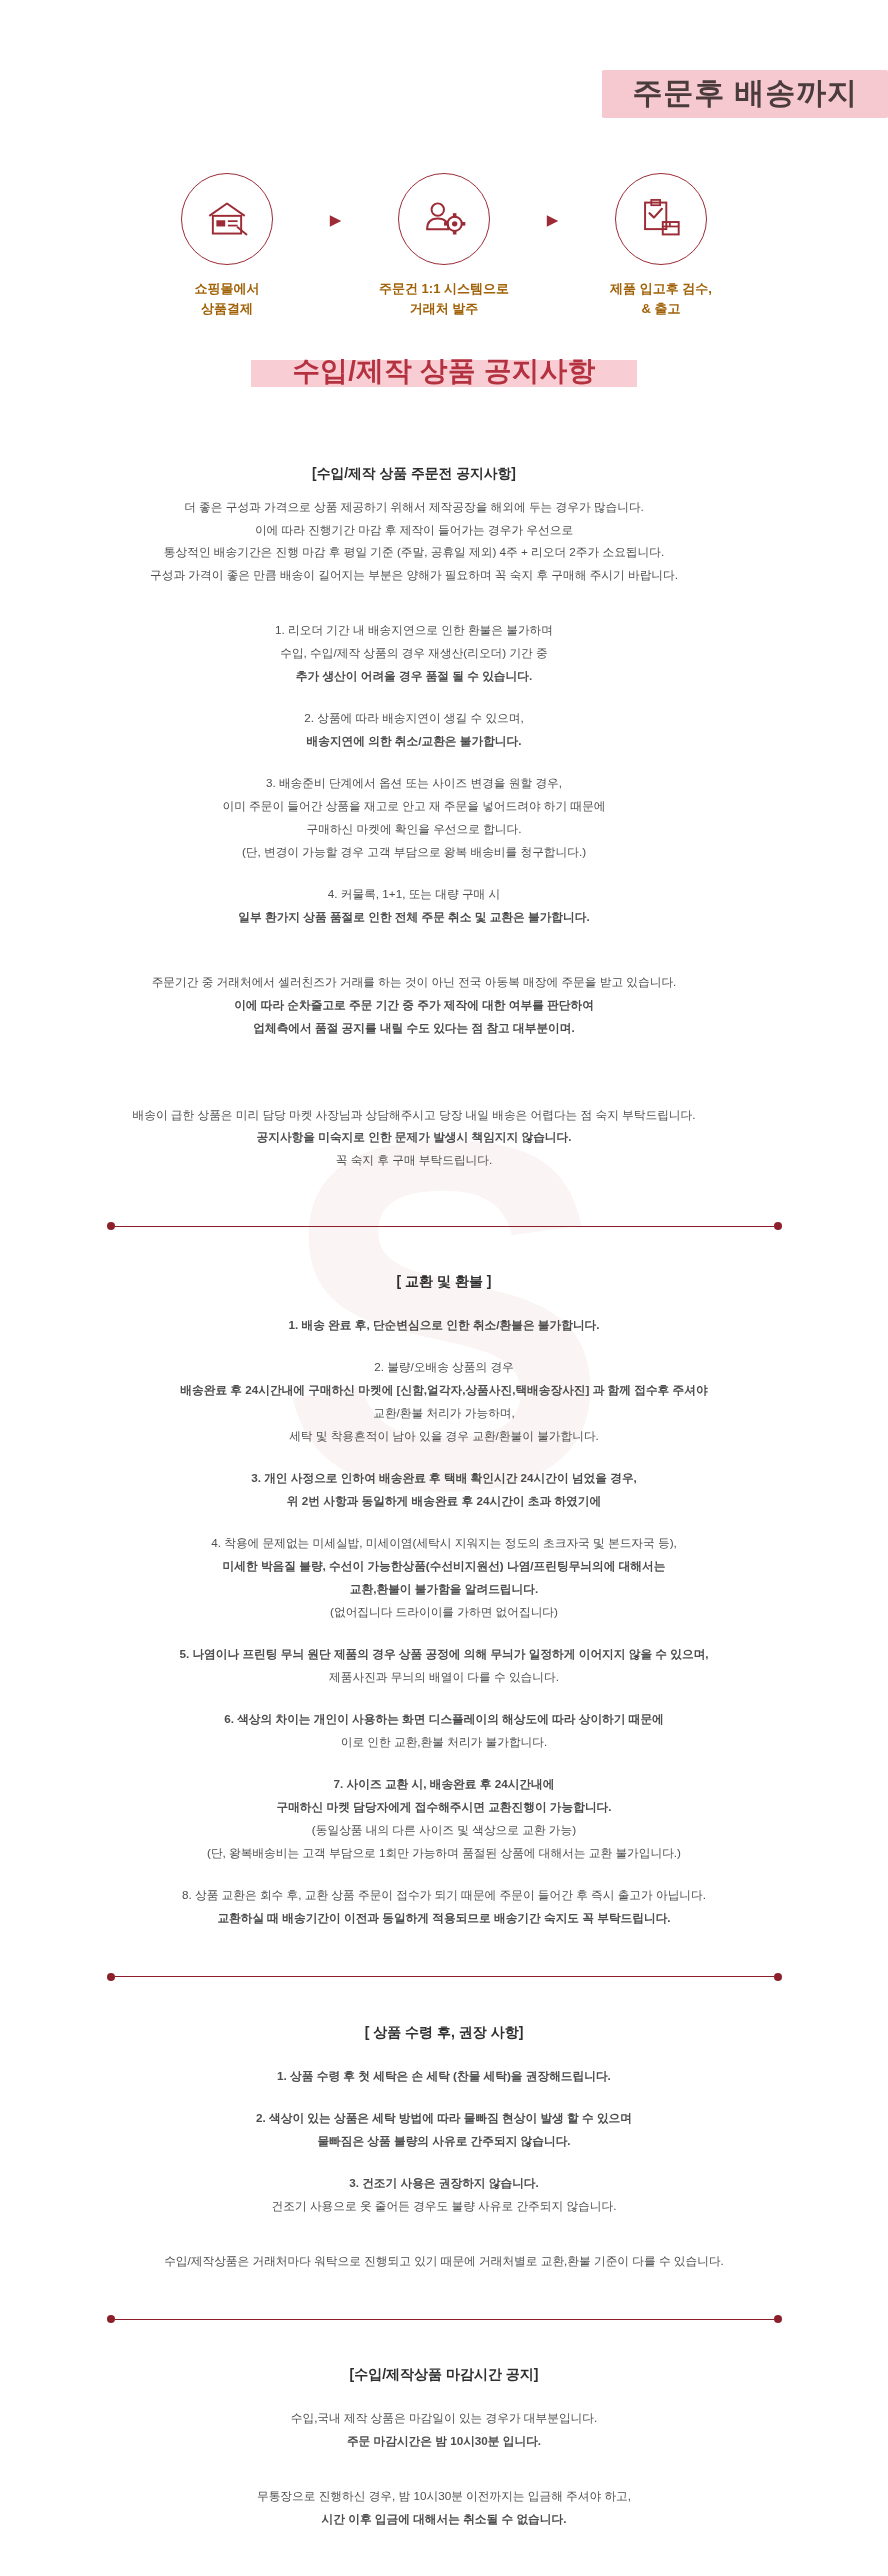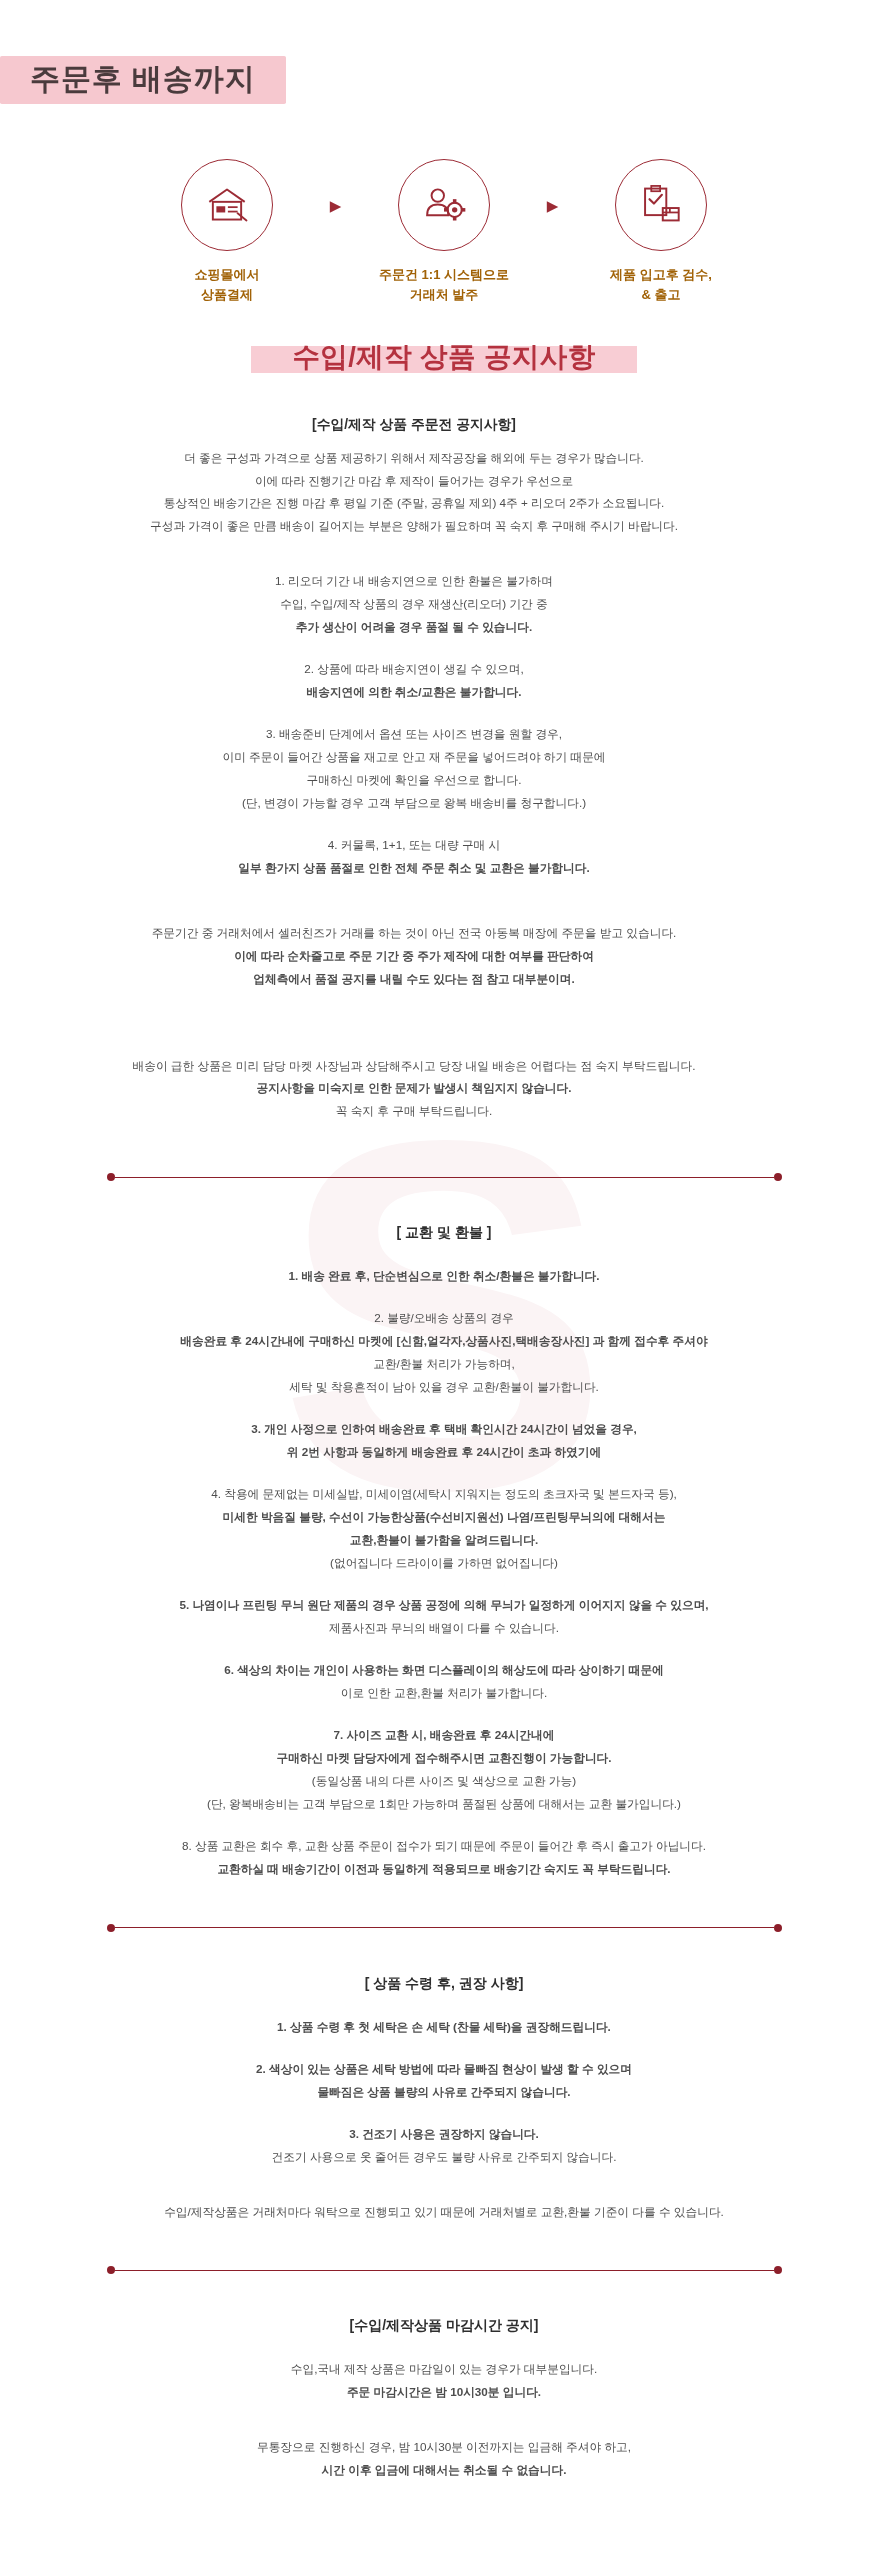--- a/index.html
+++ b/index.html
@@ -16,22 +16,22 @@
   .page {
     width: 888px;
     min-height: 2576px;
     position: relative;
     overflow: hidden;
     background: #ffffff;
   }
 
   
   .banner-wrap {
-    padding-top: 56px;
-    text-align: left;
+    padding-top: 70px;
+    text-align: right;
   }
   .banner {
     display: inline-block;
     background: #f6c8cf;
     padding: 8px 30px 9.8px 30px;
     border-radius: 1.8px;
   }
   .banner-text {
     font-size: 30px;
     font-weight: bold;
@@ -256,21 +256,21 @@
 &amp; 출고</div>
     </div>
   </div>
 
   <div class="section-title-wrap">
     <span class="section-title">
       <span class="section-title-text">수입/제작 상품 공지사항</span>
     </span>
   </div>
 
-  <div class="content" style="margin-top:34px;padding-left:20px;">
+  <div class="content" style="margin-top:69px;padding-left:20px;">
     <div class="h-title">[수입/제작 상품 주문전 공지사항]</div>
 
     <p class="line">더 좋은 구성과 가격으로 상품 제공하기 위해서 제작공장을 해외에 두는 경우가 많습니다.</p>
     <p class="line">이에 따라 진행기간 마감 후 제작이 들어가는 경우가 우선으로</p>
     <p class="line">통상적인 배송기간은 진행 마감 후 평일 기준 (주말, 공휴일 제외) 4주 + 리오더 2주가 소요됩니다.</p>
     <p class="line">구성과 가격이 좋은 만큼 배송이 길어지는 부분은 양해가 필요하며 꼭 숙지 후 구매해 주시기 바랍니다.</p>
 
     <div class="gap-lg"></div>
 
     <p class="line">1. 리오더 기간 내 배송지연으로 인한 환불은 불가하며</p>

